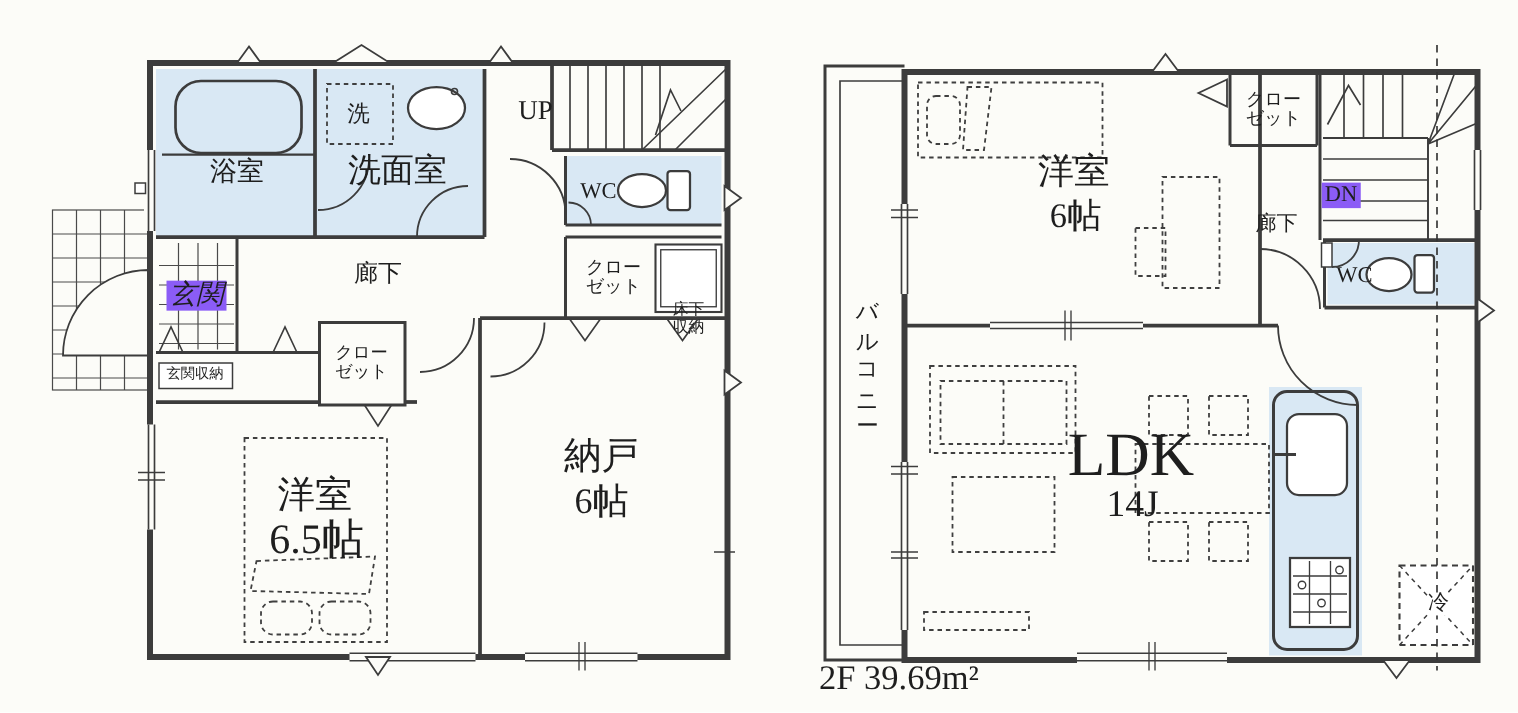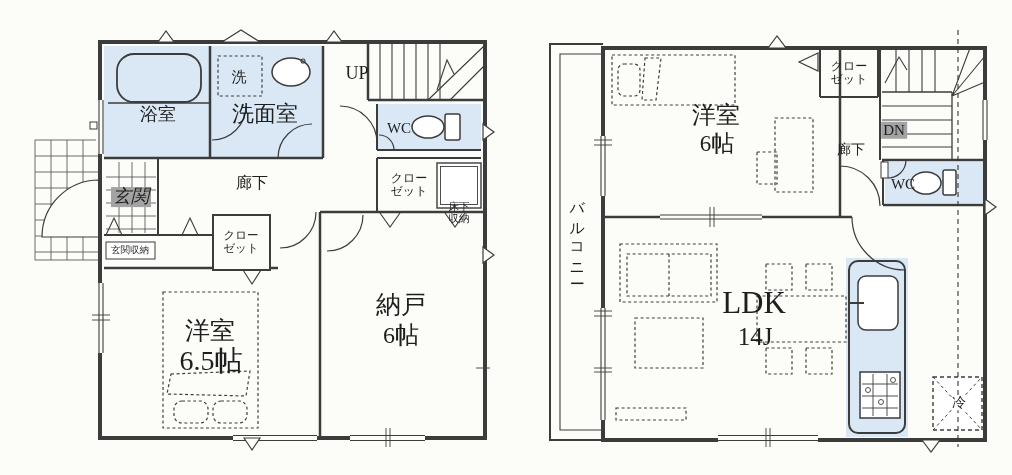--- a/index.html
+++ b/index.html
@@ -4,21 +4,21 @@
 <style>
   html,body{margin:0;padding:0;background:#fff;}
   .canvas{position:relative;width:1012px;height:475px;background:#fcfcf8;
           font-family:"Liberation Serif",serif;overflow:hidden;}
   svg{position:absolute;left:0;top:0;}
   .lbl{position:absolute;transform:translate(-50%,-50%);color:#1e1e1e;
        white-space:pre;text-align:center;line-height:1.1;}
   .lbl span{display:block;}
   .vert{writing-mode:vertical-rl;letter-spacing:4px;}
   .area-lbl{position:absolute;transform:translate(0,-50%);color:#1e1e1e;font-size:23px;}
-  .bgpad{background:#a3a3a3;padding:0 2px;}
+  .bgpad{background:#8b5cf6;padding:0 2px;}
   .whitebg{background:#fff;}
   
   .w4{stroke:#3c3c3c;stroke-width:4;fill:none}
   .w25{stroke:#3c3c3c;stroke-width:2.5;fill:none}
   .w2{stroke:#3c3c3c;stroke-width:2;fill:none}
   .w15{stroke:#3c3c3c;stroke-width:1.5;fill:none}
   .t{stroke:#3c3c3c;stroke-width:1.1;fill:none}
   .tk{stroke:#3c3c3c;stroke-width:0.9;fill:none}
   .d{stroke:#3f3f3f;stroke-width:1.2;fill:none;stroke-dasharray:3 2.6}
   .wh{fill:#fcfcf8}
@@ -266,17 +266,18 @@
 <div class="lbl" style="left:401px;top:305px;font-size:25px;">納戸</div>
 <div class="lbl" style="left:401px;top:335px;font-size:24px;">6帖</div>
 
 <div class="lbl vert" style="left:577px;top:235px;font-size:15px;">バルコニー</div>
 <div class="lbl" style="left:716px;top:115px;font-size:24px;">洋室</div>
 <div class="lbl" style="left:717px;top:144px;font-size:23px;">6帖</div>
 <div class="lbl" style="left:849px;top:73px;font-size:12px;"><span>クロー</span><span>ゼット</span></div>
 <div class="lbl bgpad" style="left:894px;top:130px;font-size:15px;">DN</div>
 <div class="lbl" style="left:851px;top:150px;font-size:14px;">廊下</div>
 <div class="lbl" style="left:903px;top:184px;font-size:15px;">WC</div>
-<div class="lbl" style="left:754px;top:303px;font-size:31px;text-align:right;">LDK</div>
+<div class="lbl" style="left:754px;top:303px;font-size:41px;text-align:right;">LDK</div>
 <div class="lbl" style="left:755px;top:337px;font-size:25px;">14J</div>
 <div class="lbl whitebg" style="left:959px;top:403px;font-size:14px;">冷</div>
+<div class="area-lbl" style="left:546px;top:452px;">2F 39.69m²</div>
 
 </div>
 
 </body></html>

